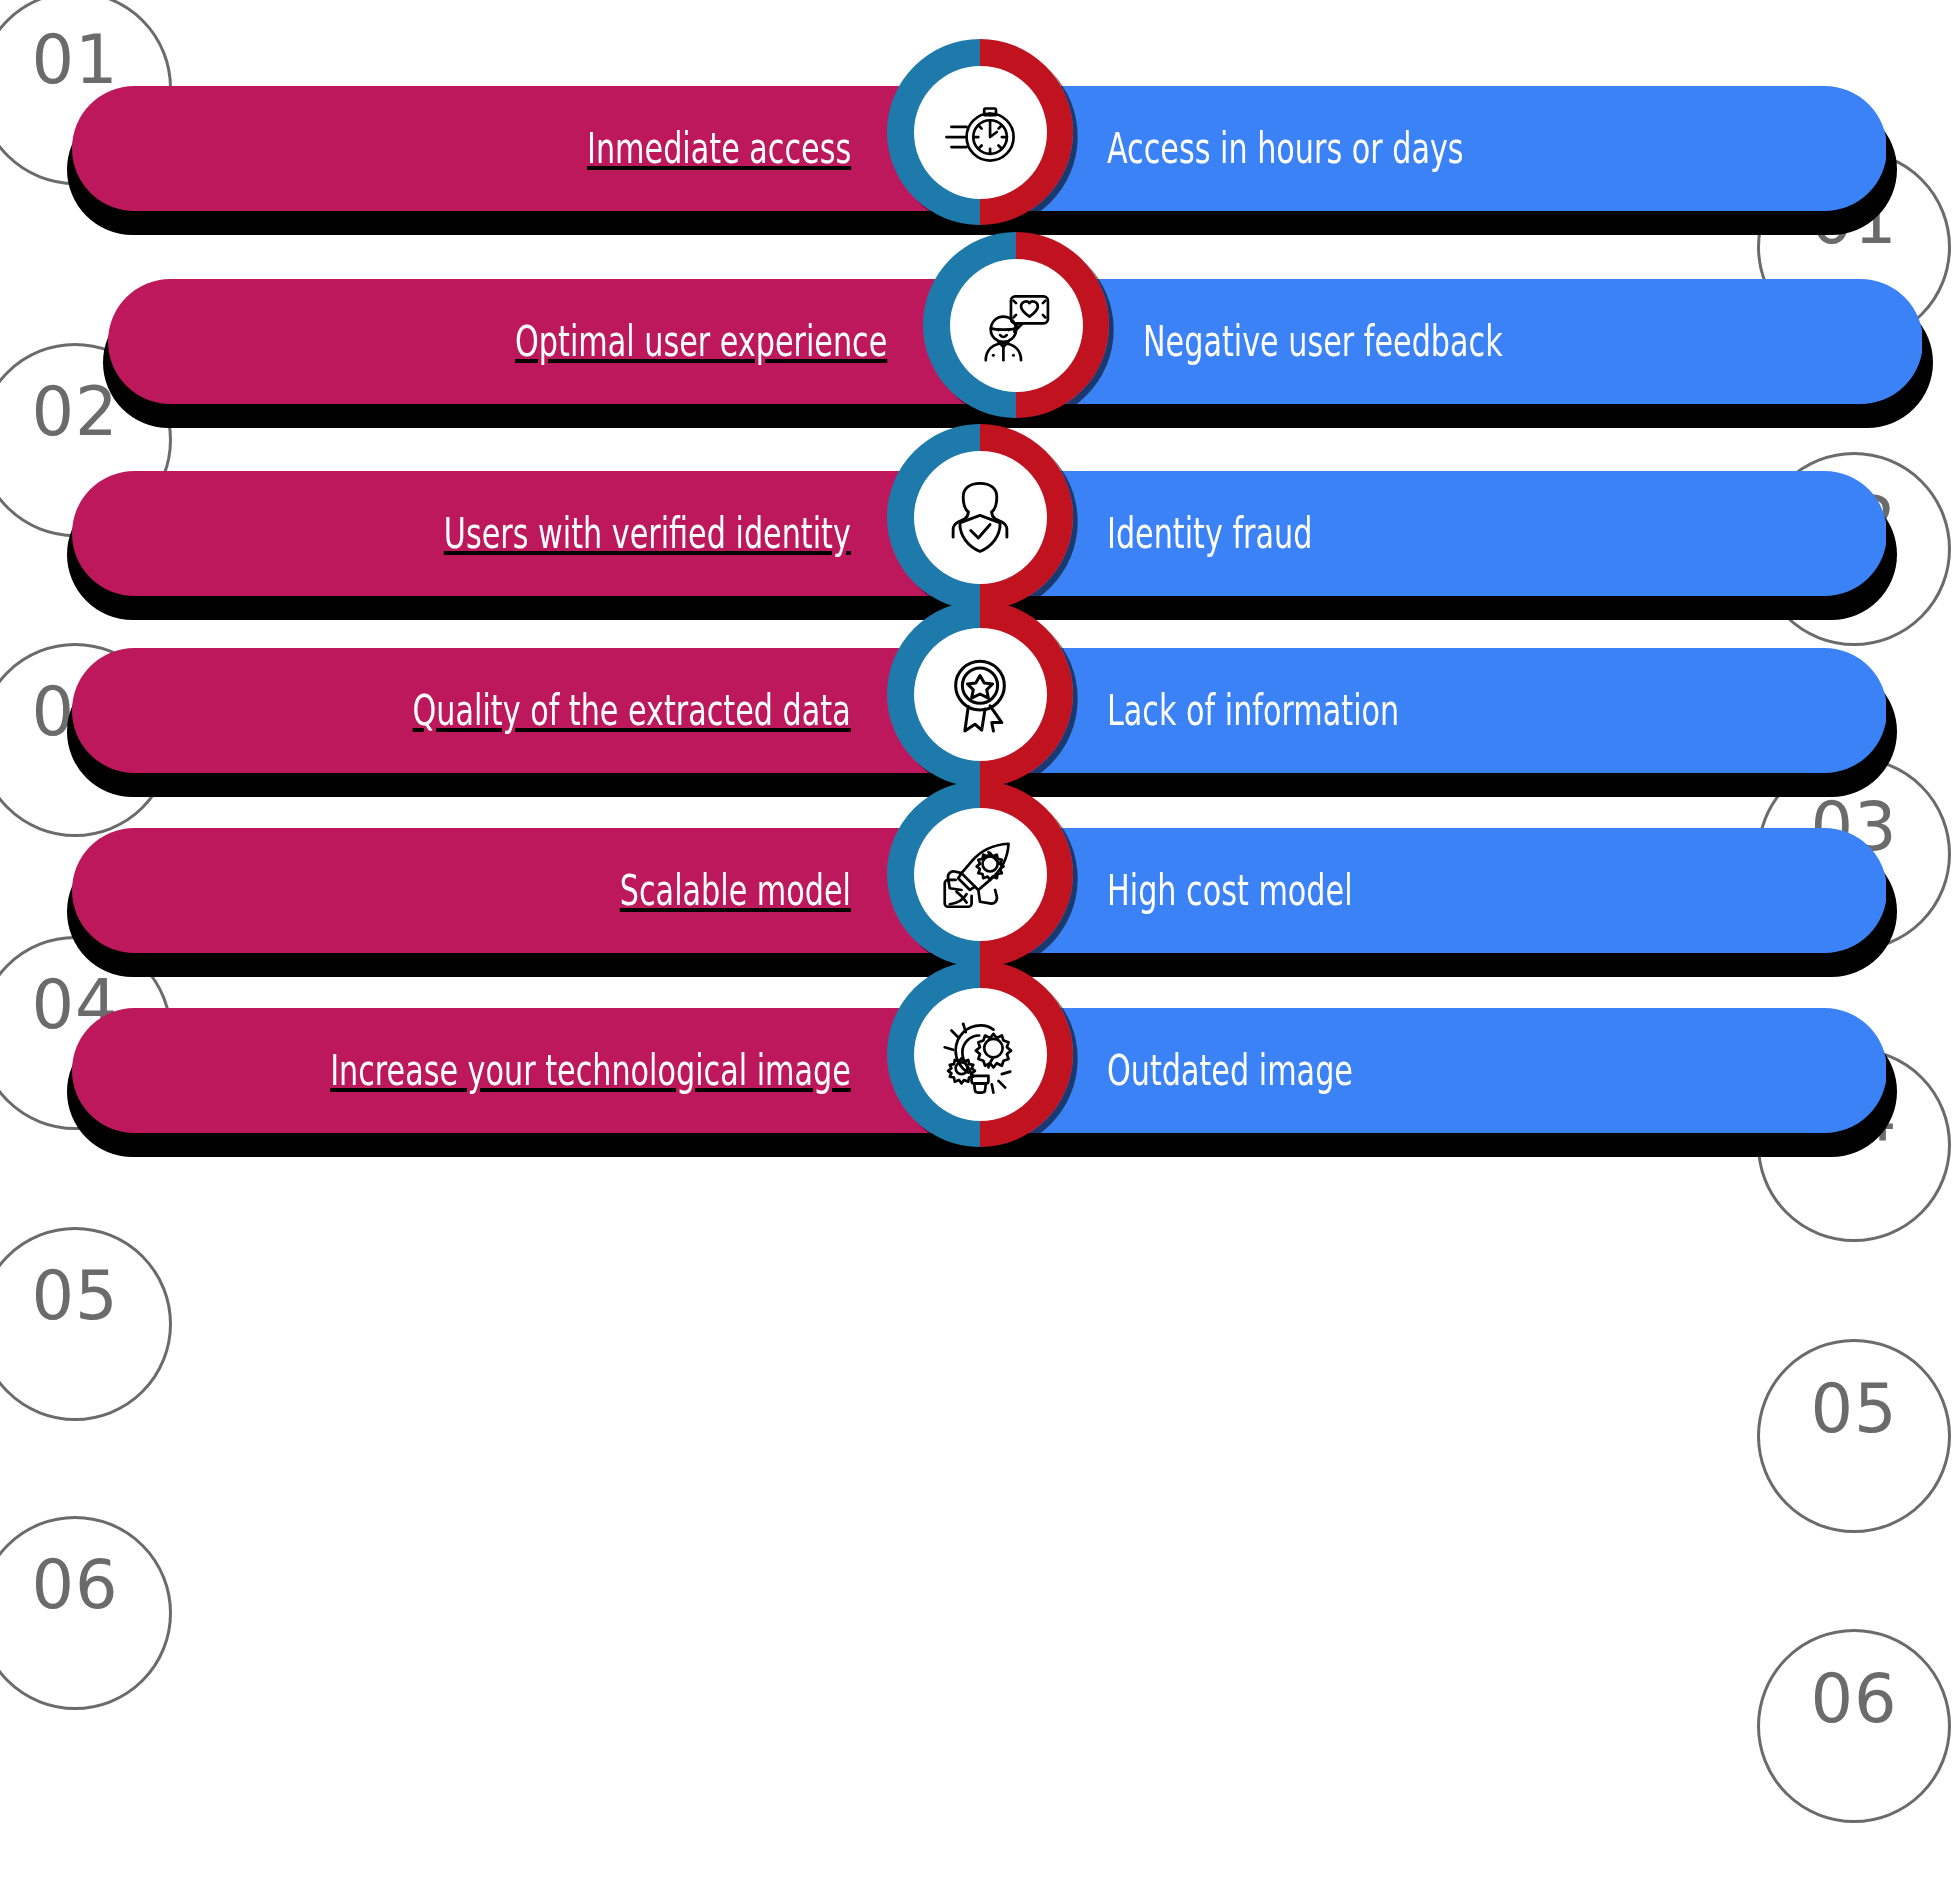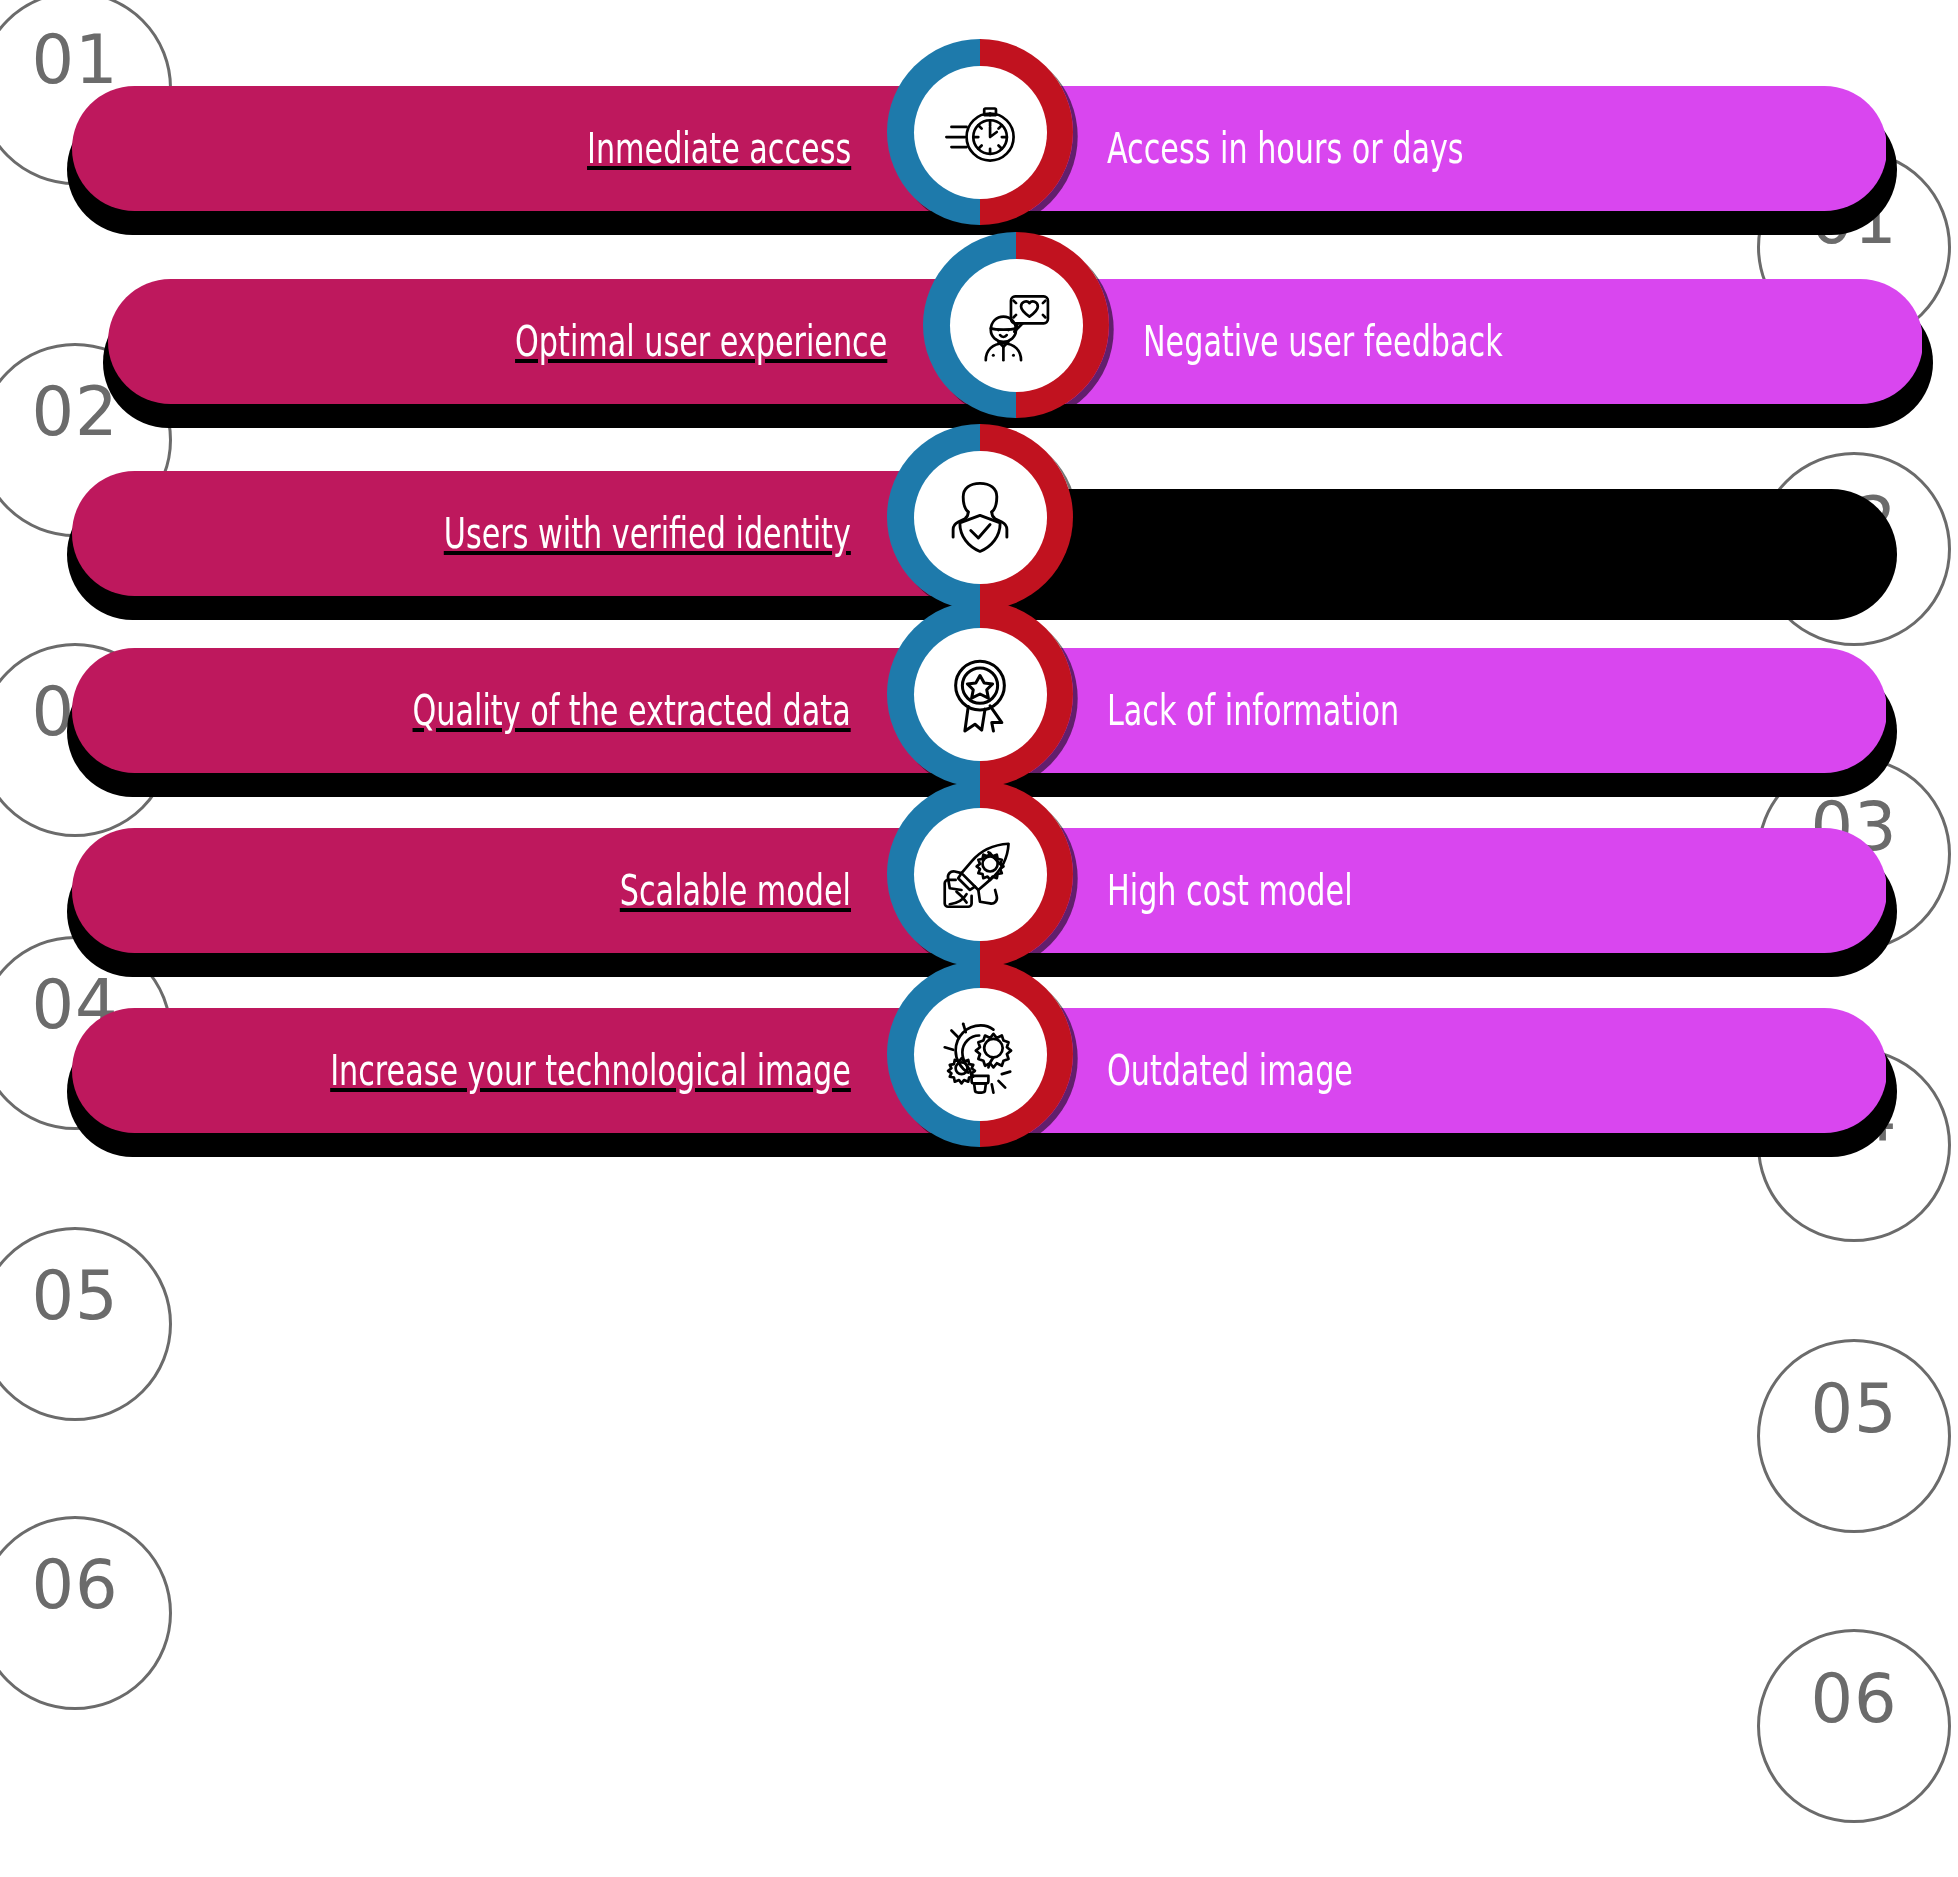--- a/index.html
+++ b/index.html
@@ -52,21 +52,21 @@
   }
   .bar-left{
     flex:0 0 907px;
     background:#be185d;
     display:flex; align-items:center; justify-content:flex-end;
     padding-right:128px;
     text-decoration:underline;
   }
   .bar-right{
     flex:0 0 907px;
-    background:#d946ef;
+    background:#3b82f6;
     display:flex; align-items:center; justify-content:flex-start;
     padding-left:128px;
   }
   .bar-text{
     color:#ffffff;
     font-size:42px;
     font-weight:400;
     white-space:nowrap;
     font-family:"DejaVu Sans Condensed","Liberation Sans Narrow","Liberation Sans", sans-serif;
     transform:scaleX(0.80);
@@ -213,20 +213,23 @@
       </div>
     </div>
   </div>
 
   <div class="row" id="r2">
     <div class="shadow"></div>
     <div class="bars">
       <div class="bar-left">
         <span class="bar-text">Users with verified identity</span>
       </div>
+      <div class="bar-right">
+        <span class="bar-text">Identity fraud</span>
+      </div>
     </div>
     <div class="medallion">
       <div class="medallion-inner">
         <svg viewBox="0 0 100 100" fill="none" stroke="#000" stroke-width="3.4" stroke-linecap="round" stroke-linejoin="round">
           <path d="M36 44 c-5,-4 -6,-12 -6,-18 c0,-10 8,-16 20,-16 c12,0 20,6 20,16 c0,6 -1,14 -6,18"></path>
           <path d="M36 44 c0,4 -1,6 -4,8 l-8,4 c-4,2 -6,5 -6,9 l0,9"></path>
           <path d="M64 44 c0,4 1,6 4,8 l8,4 c4,2 6,5 6,9 l0,9"></path>
           <path d="M50 48 L74 57 c0,16 -10,28 -24,34 c-14,-6 -24,-18 -24,-34 z" fill="#fff"></path>
           <polyline points="39,66 48,75 62,59"></polyline>
         </svg>

